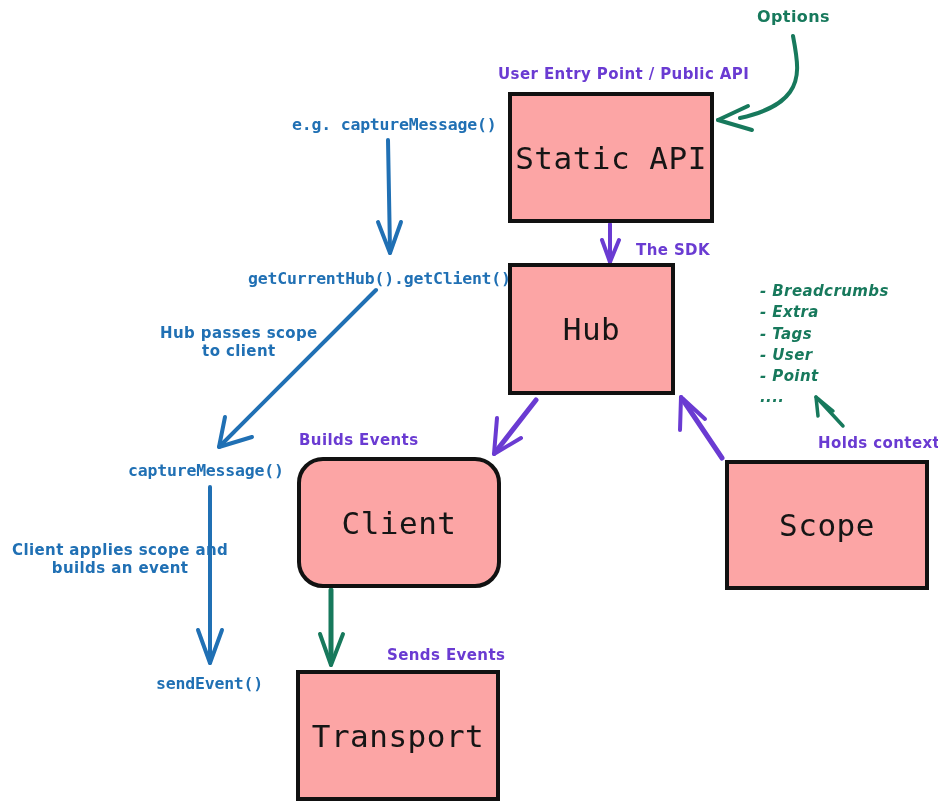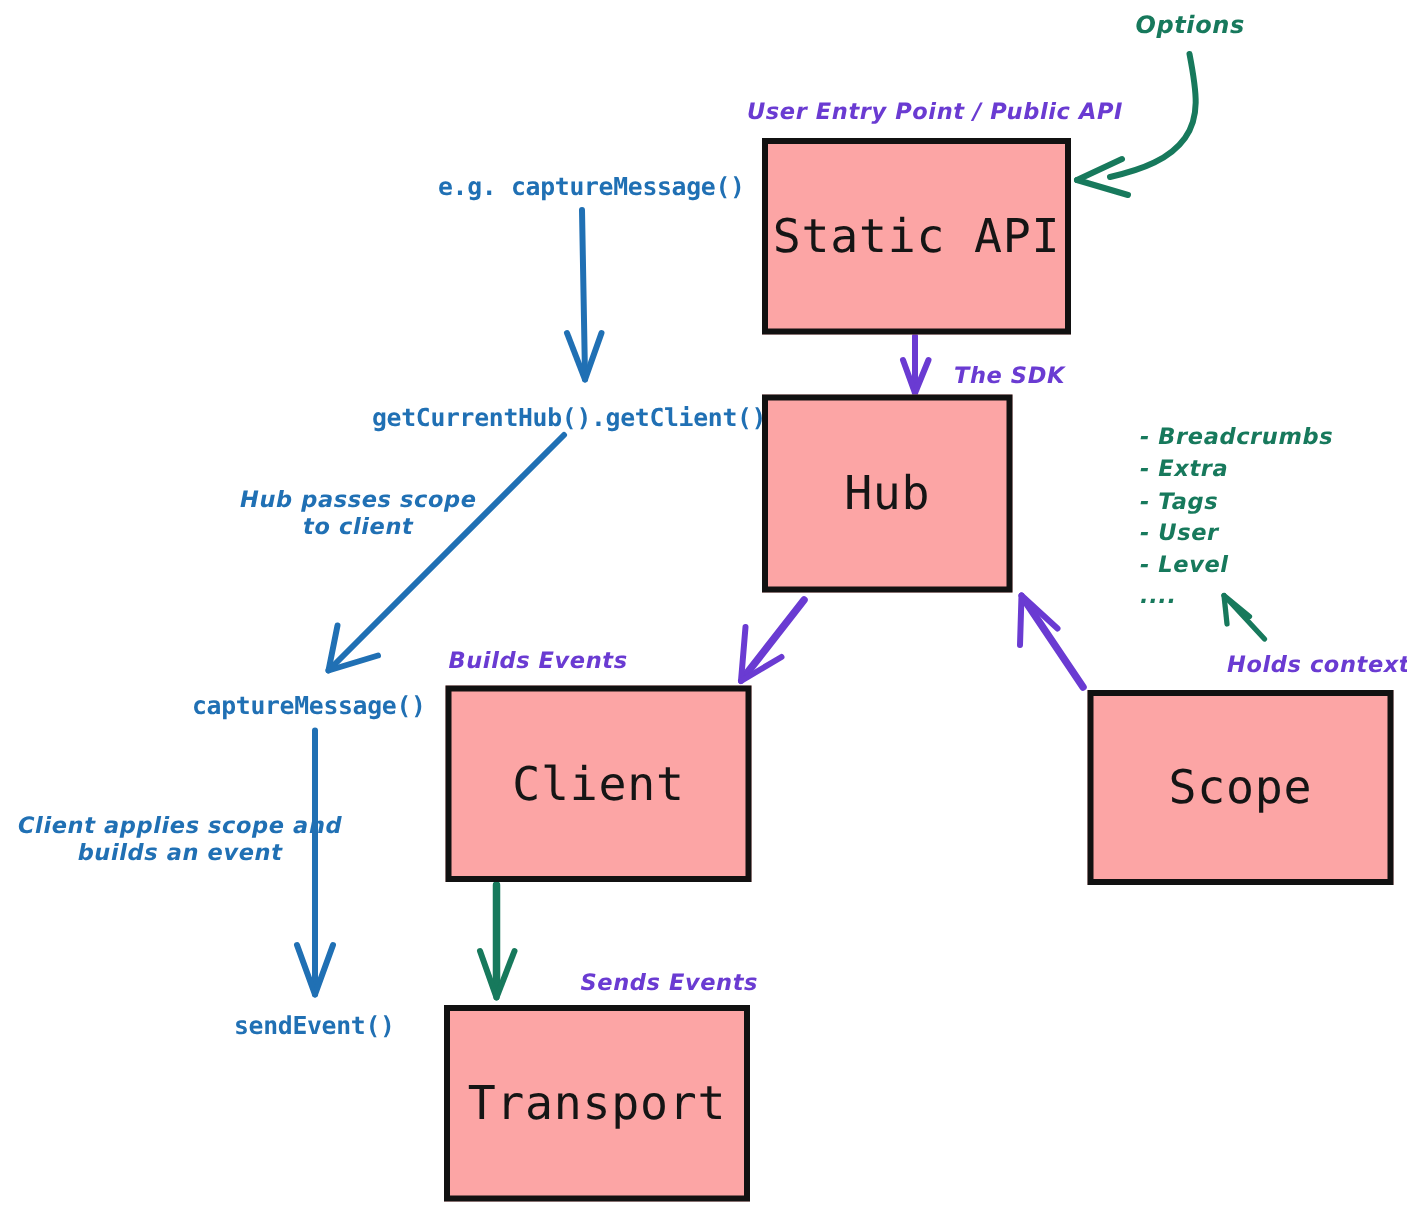--- a/index.html
+++ b/index.html
@@ -42,21 +42,20 @@
     letter-spacing: 0.5px;
     white-space: nowrap;
   }
   .anno {
     position: absolute;
     white-space: nowrap;
     line-height: 1.18;
   }
   .anno-hand {
     font-family: "DejaVu Sans", sans-serif;
-    font-style: italic;
     font-size: 15px;
     font-weight: 600;
     letter-spacing: 0.4px;
   }
   .anno-code {
     font-family: "DejaVu Sans Mono", monospace;
     font-size: 16.5px;
     font-weight: 700;
     letter-spacing: -0.2px;
   }
@@ -141,21 +140,21 @@
   </svg>
 
   <div class="node-box" style="left:508px; top:92px; width:206px; height:131px;">
     <span class="node-label">Static API</span>
   </div>
 
   <div class="node-box" style="left:508px; top:263px; width:167px; height:132px;">
     <span class="node-label">Hub</span>
   </div>
 
-  <div class="node-box" style="left:297px; top:457px; width:204px; height:131px;">
+  <div class="node-box" style="left:297px; top:457px; width:204px; height:131px;border-radius:26px;">
     <span class="node-label">Client</span>
   </div>
 
   <div class="node-box" style="left:296px; top:670px; width:204px; height:131px;">
     <span class="node-label">Transport</span>
   </div>
 
   <div class="node-box" style="left:725px; top:460px; width:204px; height:130px;">
     <span class="node-label">Scope</span>
   </div>
@@ -184,17 +183,17 @@
 
   <div class="anno anno-hand c-purple" style="left:387px; top:647px;">Sends Events</div>
 
   <div class="anno anno-code c-blue" style="left:156px; top:674px;">sendEvent()</div>
 
   <div class="green-list" id="scope-contents" style="left:760px; top:281px;">
       <div>- Breadcrumbs</div>
       <div>- Extra</div>
       <div>- Tags</div>
       <div>- User</div>
-      <div>- Level</div>
+      <div>- Point</div>
       <div>....</div>
     </div>
 
 </div>
 
 </body></html>

